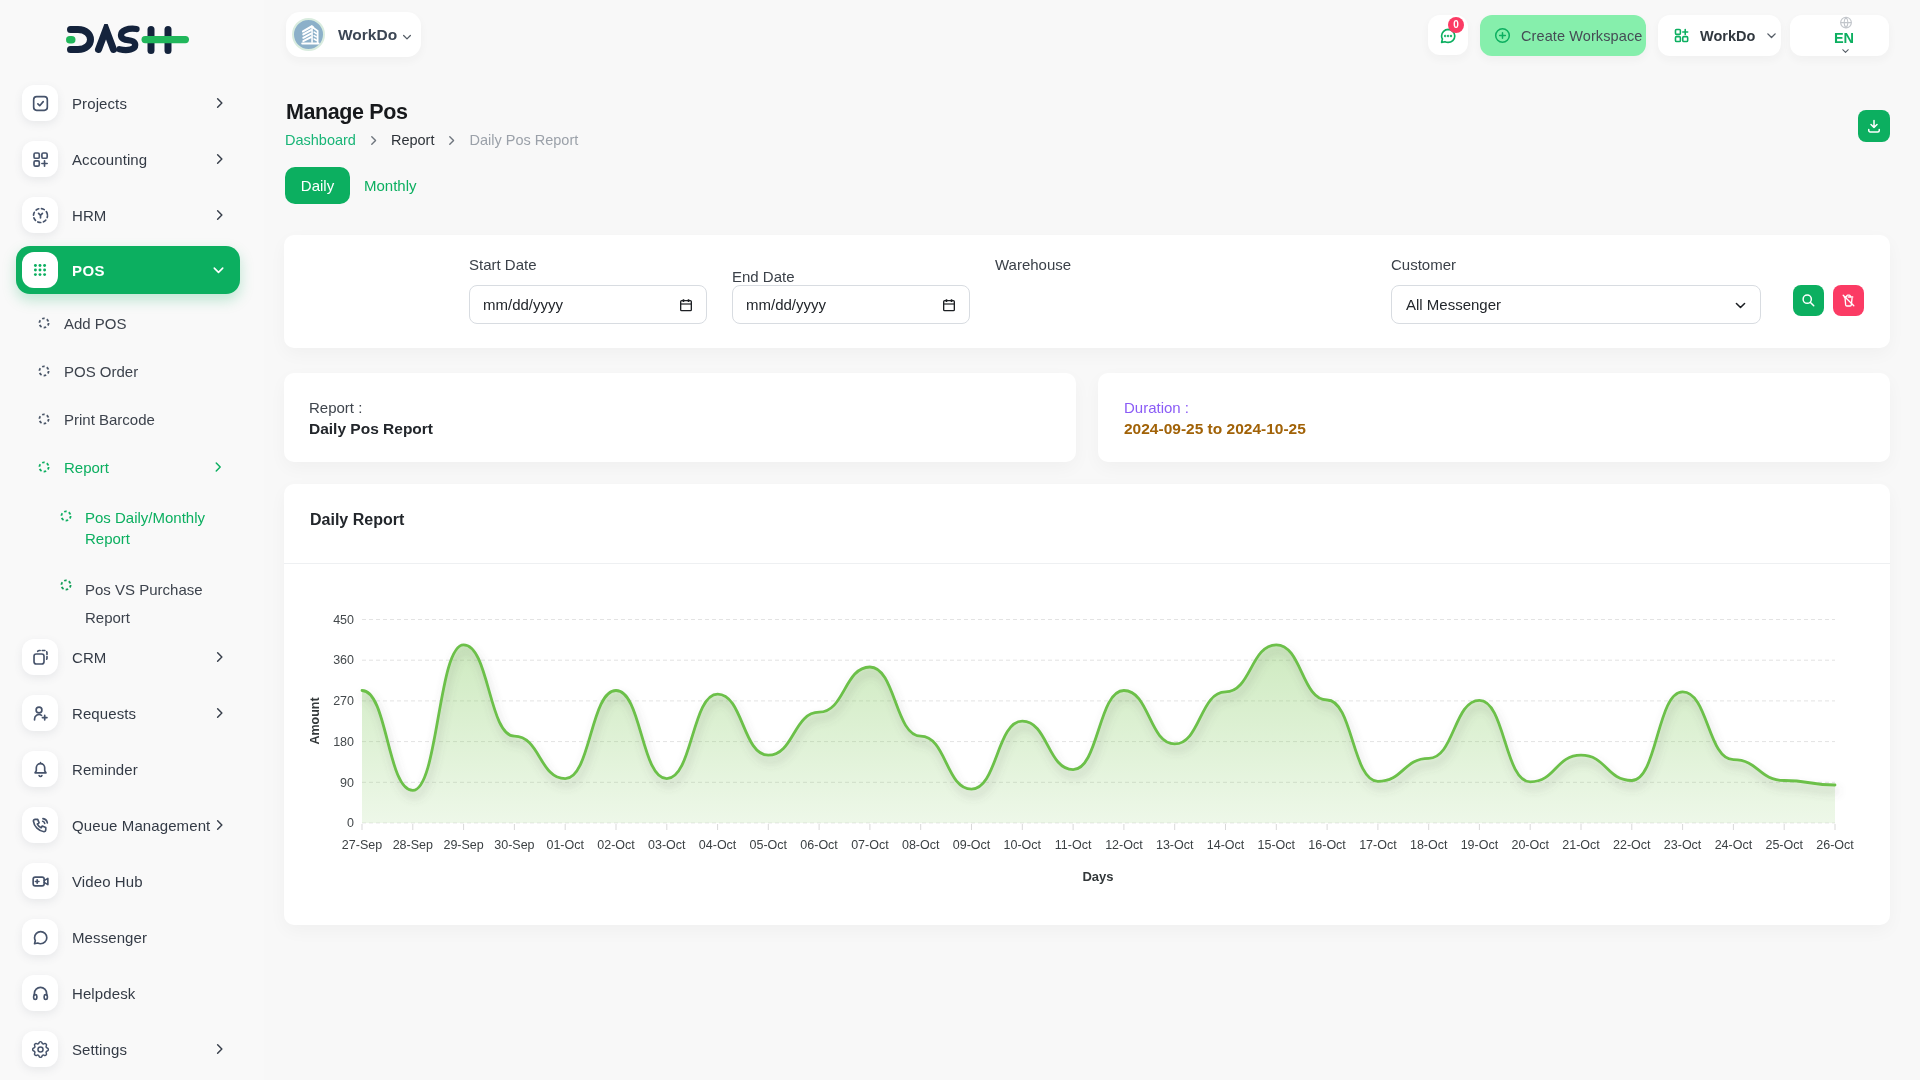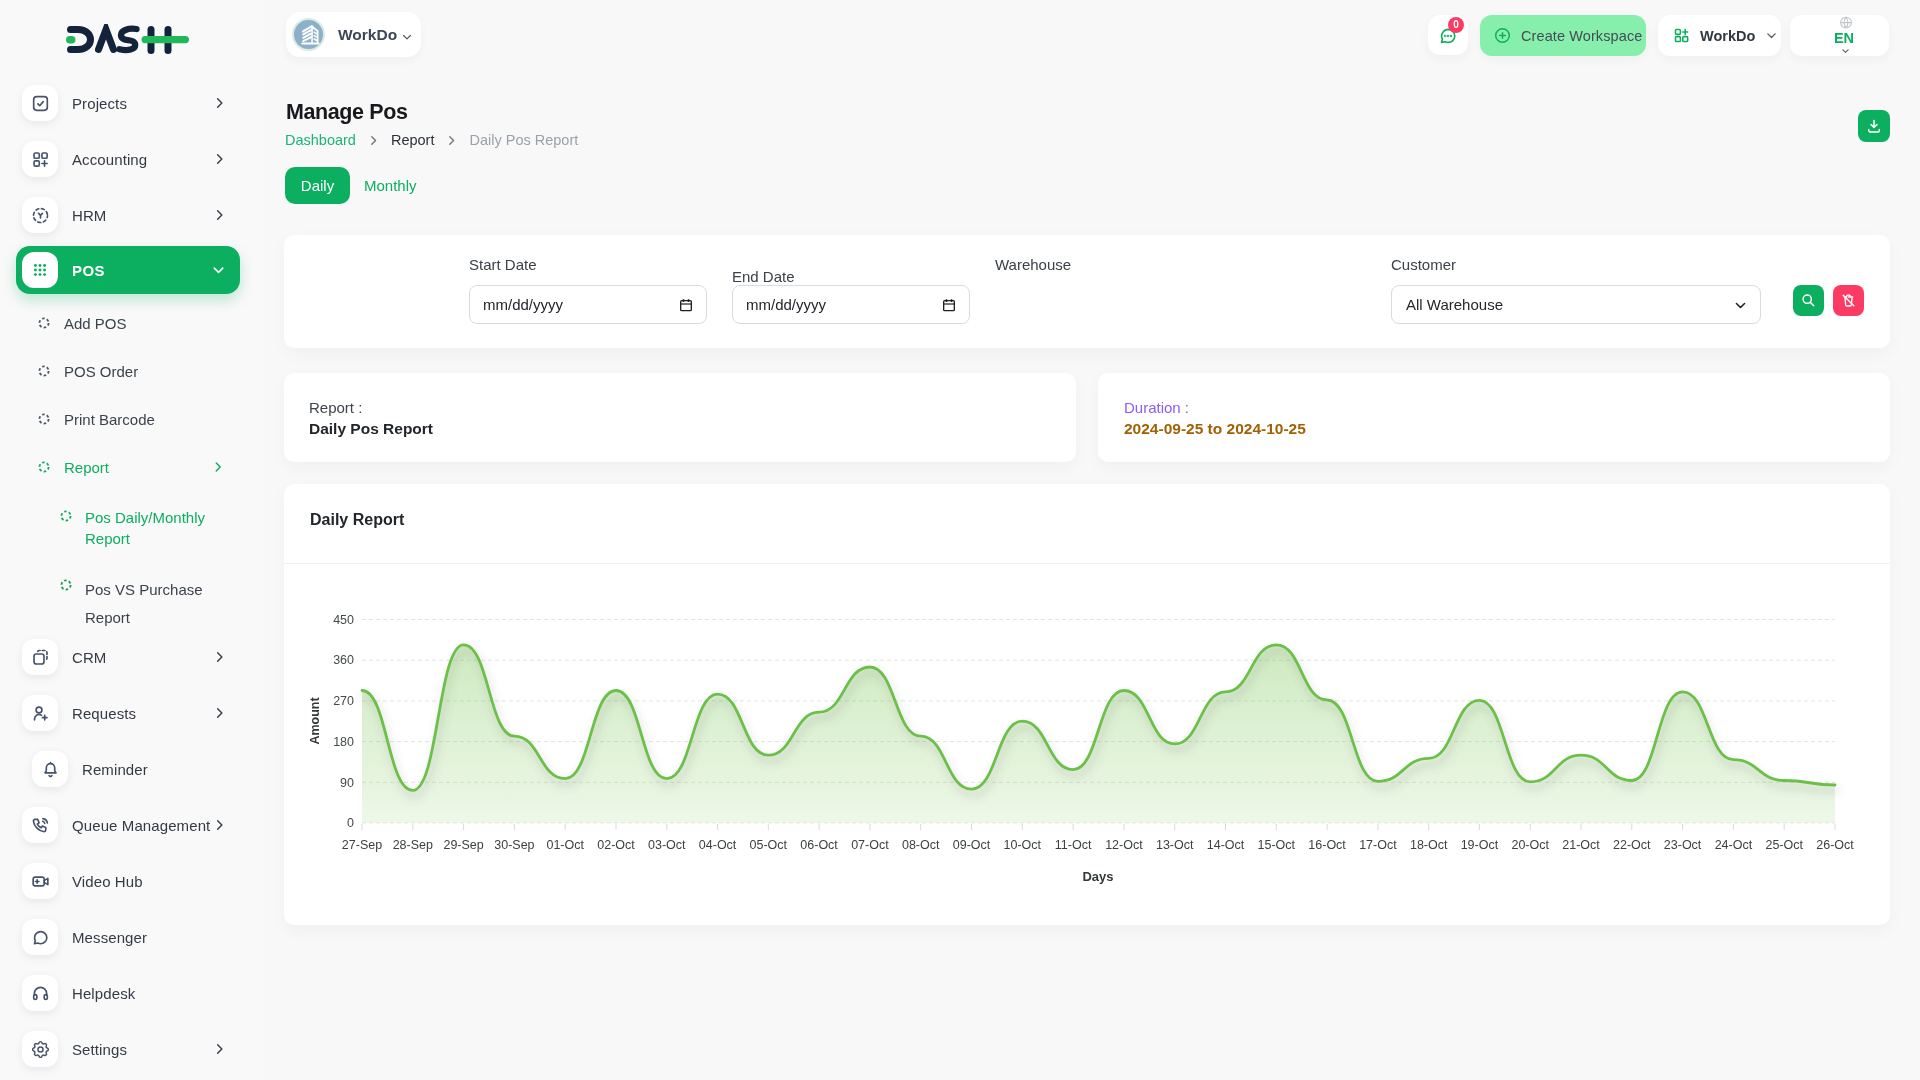--- a/index.html
+++ b/index.html
@@ -148,21 +148,21 @@
         <path d="M5.2 19.4v-1.1a5.1 5.1 0 0 1 8-4.2"></path>
         <path d="M16.8 14.2v5.2M14.2 16.8h5.2"></path>
       </svg>
     </div>
   <div class="label">Requests</div>
   <svg class="chev" width="15" height="15" viewBox="0 0 16 16" fill="none" stroke="#39404c" stroke-width="1.6" stroke-linecap="round" stroke-linejoin="round">
       <path d="M6 3.5l4.5 4.5L6 12.5"></path>
     </svg>
 </div>
 
-<div class="mitem" style="top:749px;margin-left:10px;">
+<div class="mitem" style="top:749px;">
   <div class="iconbox" style="top:2px;">
       <svg width="21" height="21" viewBox="0 0 24 24" fill="none" stroke="#46536b" stroke-width="1.9" stroke-linecap="round" stroke-linejoin="round">
         <path d="M12 5.2a4.8 4.8 0 0 1 4.8 4.8v3.4l1.5 2.4H5.7l1.5-2.4V10A4.8 4.8 0 0 1 12 5.2zM12 4v1.2"></path>
         <path d="M10.4 18.9a1.7 1.7 0 0 0 3.2 0"></path>
       </svg>
     </div>
   <div class="label">Reminder</div>
 </div>
 
 <div class="mitem" style="top:805px;">
@@ -319,21 +319,21 @@
   <div class="abs" style="left:448px;top:50px;width:238px;height:39px;border:1px solid #d8dce1;border-radius:8px;background:#fff;">
     <span class="abs" style="left:13px;top:10px;font-size:15px;color:#23272c;">mm/dd/yyyy</span>
     <svg class="abs" style="right:12px;top:11px;" width="16" height="16" viewBox="0 0 24 24" fill="none" stroke="#1c1f23" stroke-width="2">
         <rect x="4" y="5.5" width="16" height="15" rx="1.5"></rect>
         <path d="M4 10.5h16" stroke-width="1.8"></path>
         <path d="M8.2 3.5v4M15.8 3.5v4" stroke-width="2.4"></path>
       </svg>
   </div>
 
   <div class="abs" style="left:1107px;top:50px;width:370px;height:39px;border:1px solid #d8dce1;border-radius:8px;background:#fff;">
-    <span class="abs" style="left:14px;top:10px;font-size:15px;color:#23272c;">All Warehouse</span>
+    <span class="abs" style="left:14px;top:10px;font-size:15px;color:#23272c;">All Messenger</span>
     <svg class="abs" style="right:13px;top:13px;" width="13" height="13" viewBox="0 0 16 16" fill="none" stroke="#1c1f23" stroke-width="1.9" stroke-linecap="round" stroke-linejoin="round">
         <path d="M3 5.5l5 5 5-5"></path>
       </svg>
   </div>
 
   <div class="abs" style="left:1509px;top:50px;width:31px;height:31px;background:#0caf60;border-radius:8px;">
     <svg class="abs" style="left:7px;top:7px;" width="17" height="17" viewBox="0 0 24 24" fill="none" stroke="#fff" stroke-width="2.1" stroke-linecap="round">
         <circle cx="10.2" cy="10.2" r="5.8"></circle>
         <path d="M14.8 14.8l4.6 4.6"></path>
       </svg>

